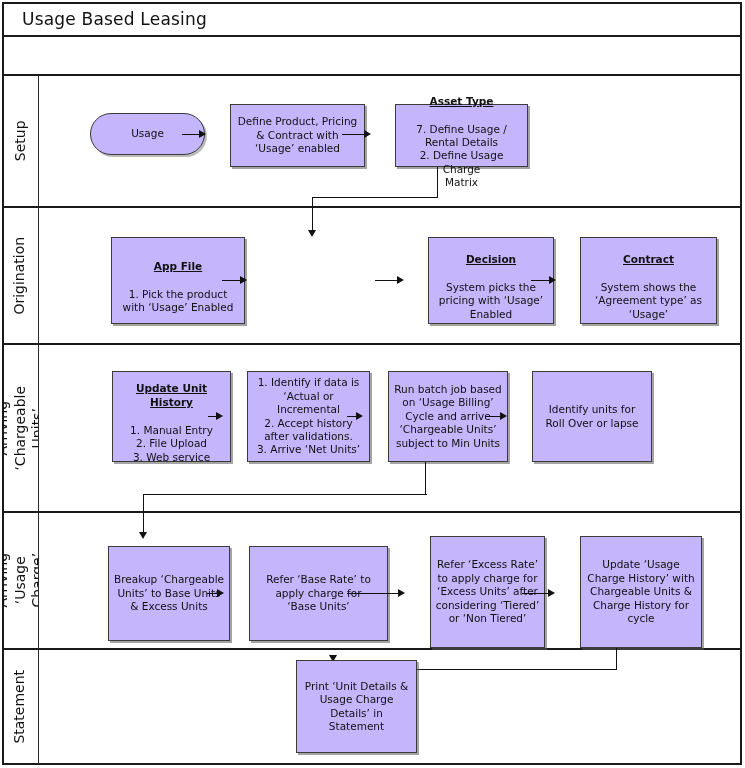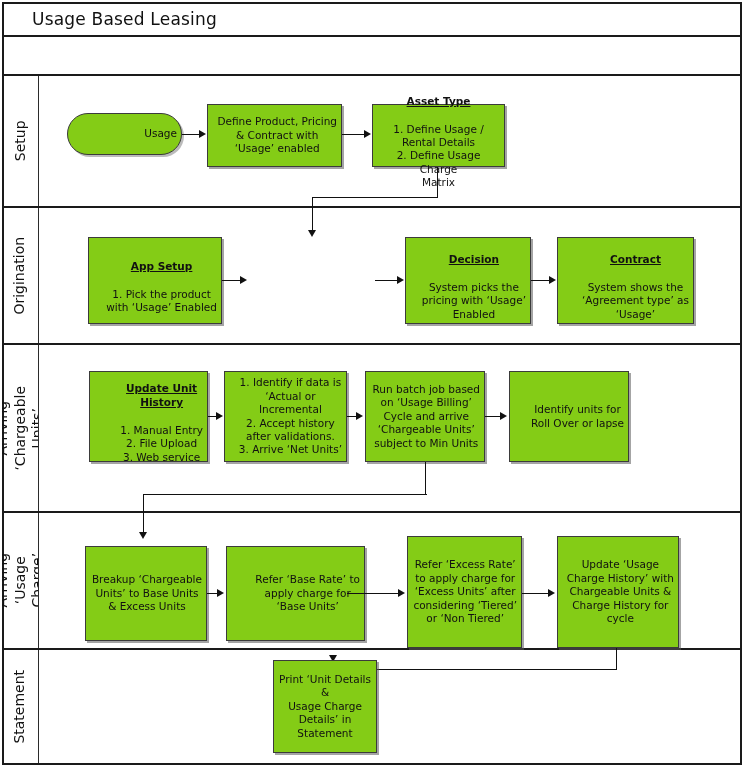--- a/index.html
+++ b/index.html
@@ -36,21 +36,21 @@
     width: 740px;
     height: 35px;
     border-bottom: 2px solid #1a1a1a;
     box-sizing: border-box;
     display: flex;
     align-items: center;
   }
   .title-text {
     font-size: 17px;
     color: #111111;
-    padding-left: 30px;
+    padding-left: 20px;
     letter-spacing: 0.2px;
     white-space: nowrap;
   }
   .spacer-band {
     position: absolute;
     left: 2px;
     top: 37px;
     width: 740px;
     height: 39px;
     border-bottom: 2px solid #1a1a1a;
@@ -93,27 +93,28 @@
     left: 37px;
     top: 0;
     right: 0;
     bottom: 0;
   }
 
   
   .node {
     position: absolute;
     border: 1px solid #3b3b3b;
-    background: #84cc16;
+    background: #c4b5fd;
     box-sizing: border-box;
     display: flex;
     align-items: center;
-    justify-content: flex-end;
+    justify-content: center;
     text-align: center;
     box-shadow: 2px 2px 0 rgba(90,90,90,0.55);
+    margin-left: 23px;
   }
   .node .node-inner {
     font-size: 10.5px;
     line-height: 1.28;
     color: #111111;
     padding: 2px 4px;
     white-space: pre-line;
   }
   .node .node-head {
     display: block;
@@ -176,21 +177,21 @@
 
       <div class="node" style="left:168px;top:28px;width:135px;height:63px;">
         <div class="node-inner">Define Product, Pricing
 &amp; Contract with
 ‘Usage’ enabled</div>
       </div>
 
       <div class="node" style="left:333px;top:28px;width:133px;height:63px;">
         <div class="node-inner">
           <span class="node-head">Asset Type</span>
-          <span>1. Define Usage /
+          <span>7. Define Usage /
 Rental Details
 2. Define Usage Charge
 Matrix</span>
         </div>
       </div>
 
       <div class="hline" style="left:143px;top:58px;width:18px;"></div>
       <div class="arrow-r" style="left:160px;top:53.5px;"></div>
 
       <div class="hline" style="left:303px;top:58px;width:23px;"></div>
@@ -199,21 +200,21 @@
   </div>
 
   <div class="lane" style="top:208px;height:137px;">
     <div class="lane-label-cell">
       <div class="lane-label-rot">Origination</div>
     </div>
     <div class="lane-body">
 
       <div class="node" style="left:49px;top:29px;width:134px;height:87px;">
         <div class="node-inner">
-          <span class="node-head">App Setup</span>
+          <span class="node-head">App File</span>
           <span>1. Pick the product
 with ‘Usage’ Enabled</span>
         </div>
       </div>
 
 
       <div class="node" style="left:366px;top:29px;width:126px;height:87px;">
         <div class="node-inner">
           <span class="node-head">Decision</span>
           <span>System picks the
@@ -351,21 +352,21 @@
   <div class="vline" style="left:616px;top:648px;height:22px;"></div>
   <div class="hline" style="left:333px;top:669px;width:284px;"></div>
   <div class="vline" style="left:333px;top:656px;height:14px;"></div>
   <div class="arrow-d" style="left:328.5px;top:655px;"></div>
 
   <div class="lane last" style="top:650px;height:113px;">
     <div class="lane-label-cell">
       <div class="lane-label-rot">Statement</div>
     </div>
     <div class="lane-body">
-      <div class="node" style="left:234px;top:10px;width:104px;height:93px;">
+      <div class="node" style="left:234px;top:10px;width:121px;height:93px;">
         <div class="node-inner">Print ‘Unit Details &amp;
 Usage Charge
 Details’ in
 Statement</div>
       </div>
     </div>
   </div>
 
 </div>
 

